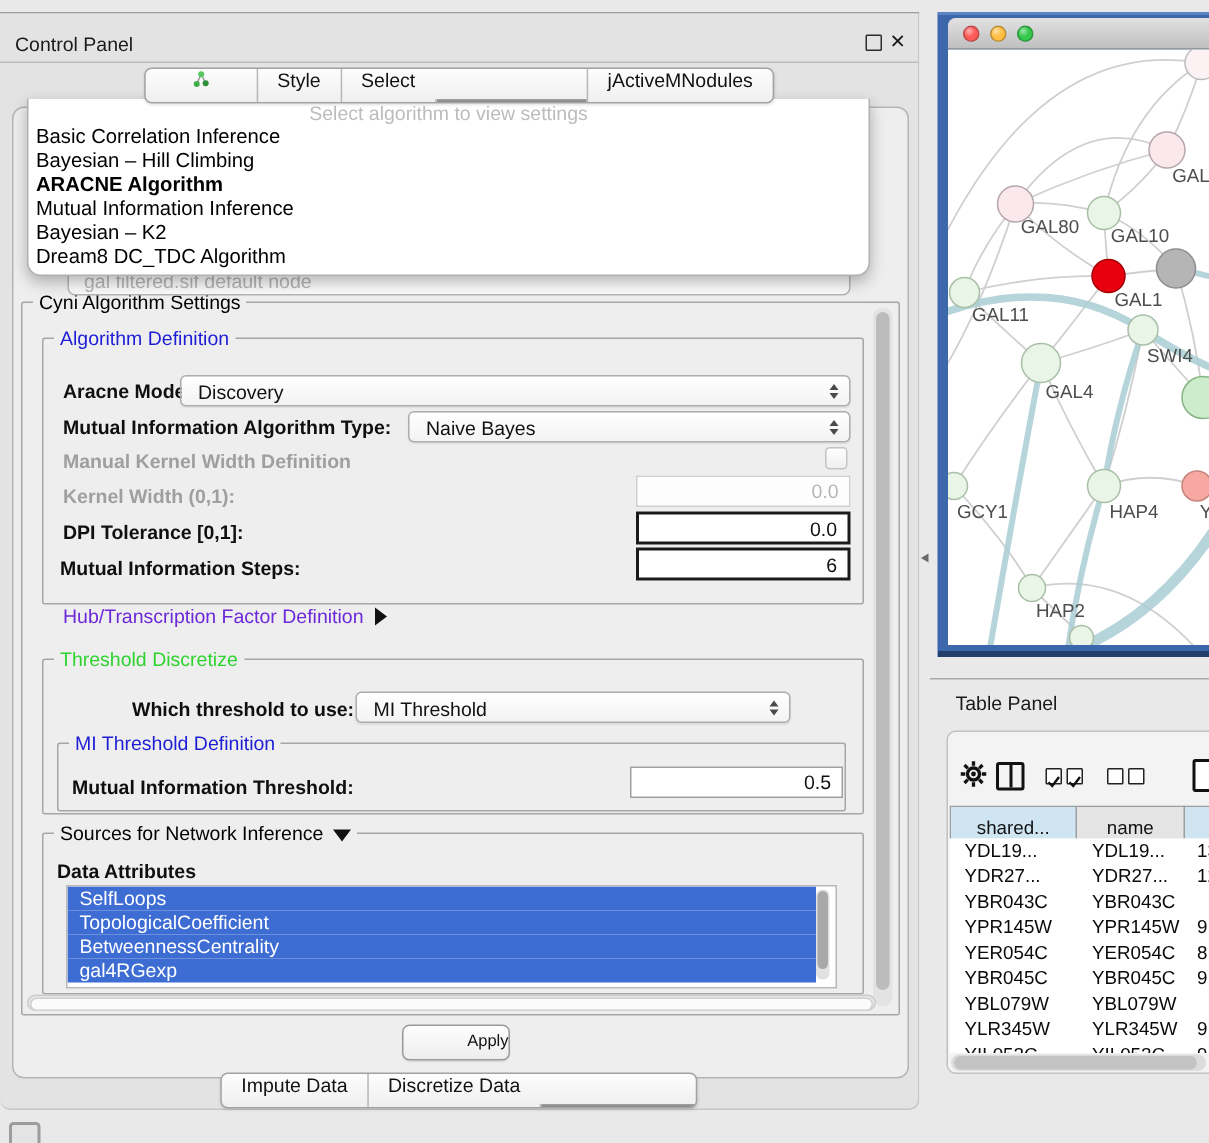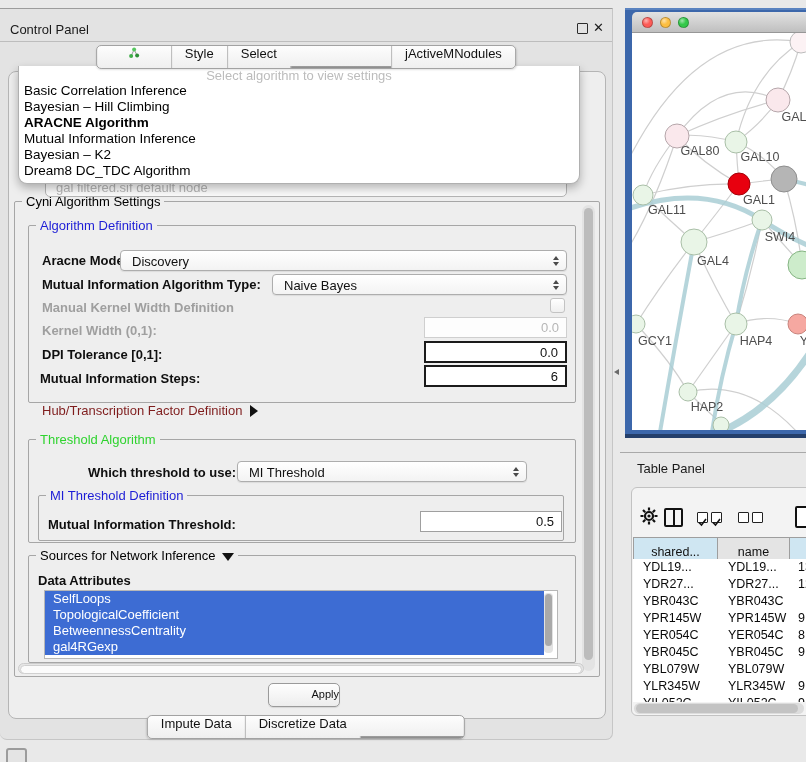--- a/index.html
+++ b/index.html
@@ -62,21 +62,21 @@
     border-top:4.5px solid #4a4a4a;}
 
   .num-input{position:absolute;background:#fff;border:1px solid #9f9f9f;font-size:13px;color:#111;
     text-align:right;line-height:20px;padding:0 7px;box-sizing:border-box;}
   .num-input.strong{border:2px solid #1b1b1b;line-height:19px;}
   .num-input.dis{border:1px solid #cfcfcf;color:#b6b6b6;background:#fdfdfd;}
 
   .cb{position:absolute;width:13px;height:13px;border:1px solid #c3c3c3;border-radius:3px;
     background:linear-gradient(#ffffff,#efefef);}
 
-  #hub-row{left:42px;top:394px;font-size:13px;color:#7f1d1d;display:flex;align-items:center;gap:8px;}
+  #hub-row{left:42px;top:394px;font-size:13px;color:#6d28d9;display:flex;align-items:center;gap:8px;}
   .tri-right{width:0;height:0;border-top:6px solid transparent;border-bottom:6px solid transparent;
     border-left:8px solid #111;}
   .tri-down-big{display:inline-block;width:0;height:0;border-left:6px solid transparent;
     border-right:6px solid transparent;border-top:8px solid #111;margin-left:6px;vertical-align:middle;}
 
   #attr-list{left:44px;top:581px;width:512px;height:67px;background:#fff;border:1px solid #b7b7b7;
     overflow:hidden;}
   .attr-item{height:16px;line-height:16px;background:#3d6cd3;color:#fff;font-size:13px;
     padding-left:8px;margin-right:13px;}
   #attr-vscroll{left:544px;top:584px;width:9px;height:60px;background:#e2e2e2;border-radius:4px;}
@@ -227,21 +227,21 @@
 
     <div class="flabel" style="left:40px;top:362px;">Mutual Information Steps:</div>
     <div class="num-input strong" style="left:424px;top:356px;width:143px;height:22px;">6</div>
 
     <div class="abs" id="hub-row">
       <span>Hub/Transcription Factor Definition</span>
       <span class="tri-right"></span>
     </div>
 
     <div class="abs group" style="left:28px;top:430px;width:546px;height:102px;"></div>
-    <div class="abs gtitle green" style="left:36px;top:423px;">Threshold Algorithm</div>
+    <div class="abs gtitle green" style="left:36px;top:423px;">Threshold Discretize</div>
 
     <div class="flabel" style="left:88px;top:456px;">Which threshold to use:</div>
     <div class="combo" style="left:237px;top:452px;width:290px;">
       <span>MI Threshold</span>
       <span class="arrows">
           <span class="tri-up"></span>
           <span class="tri-dn"></span>
         </span>
     </div>
 

